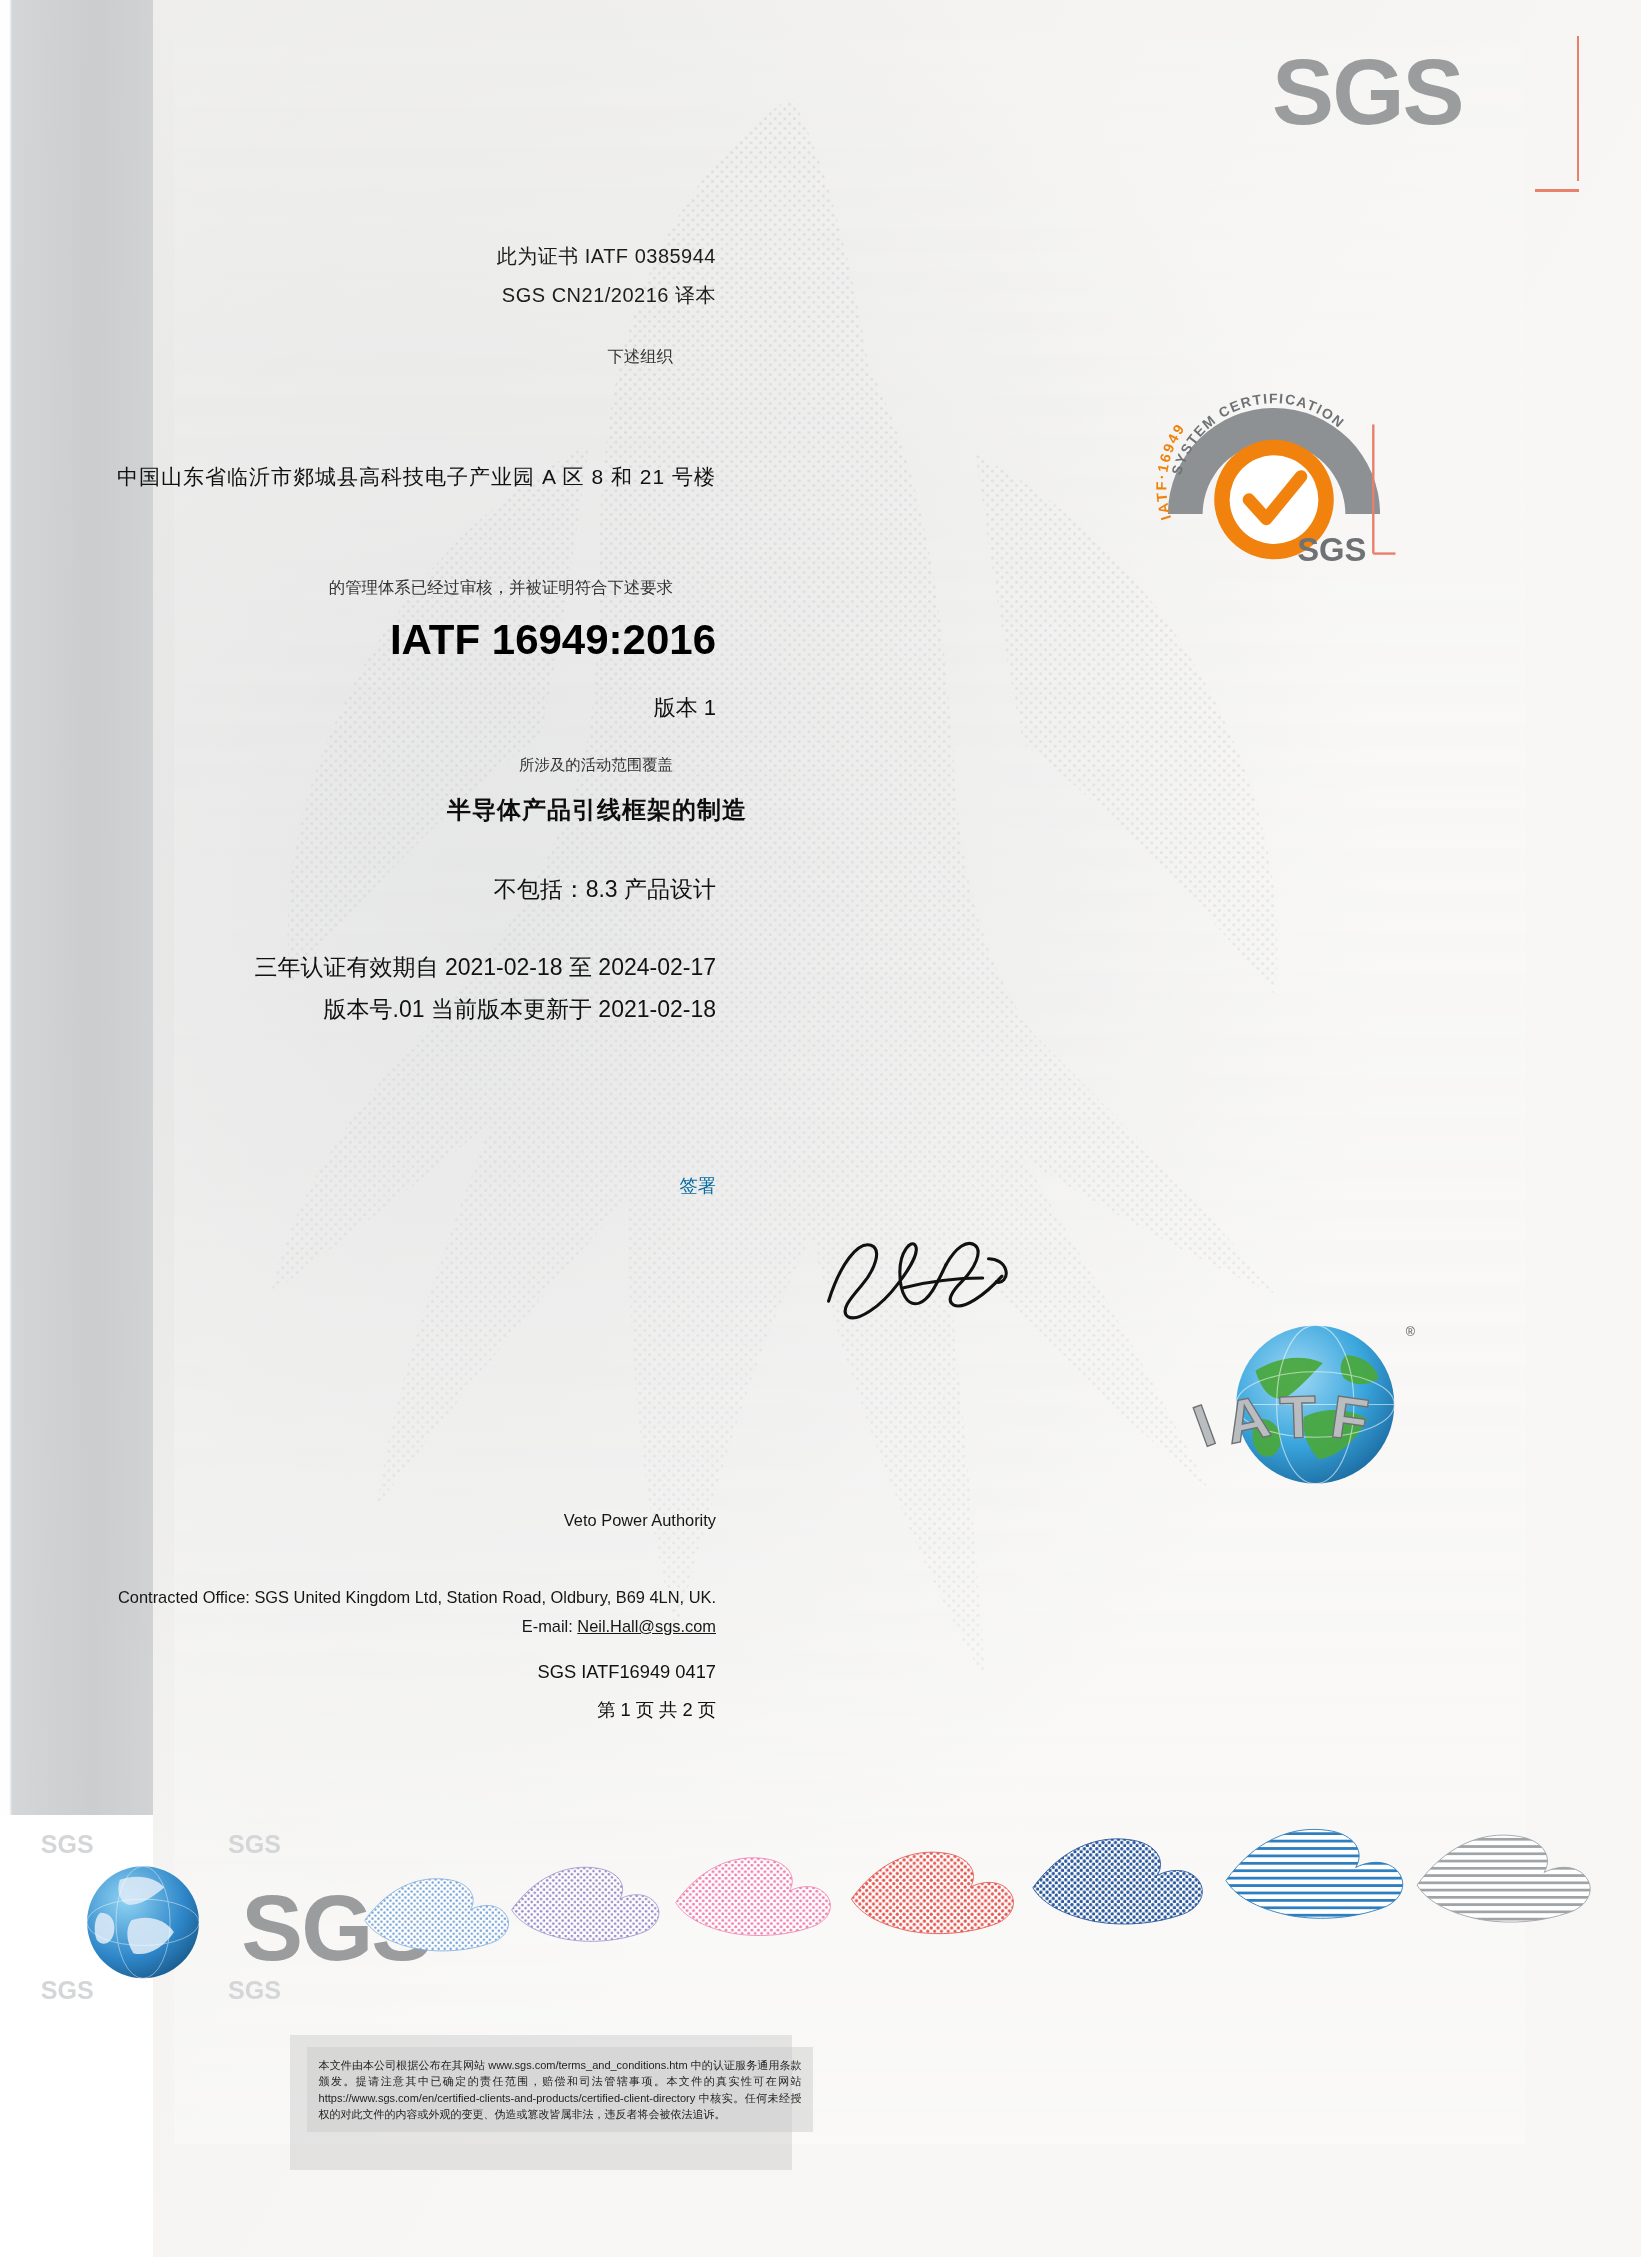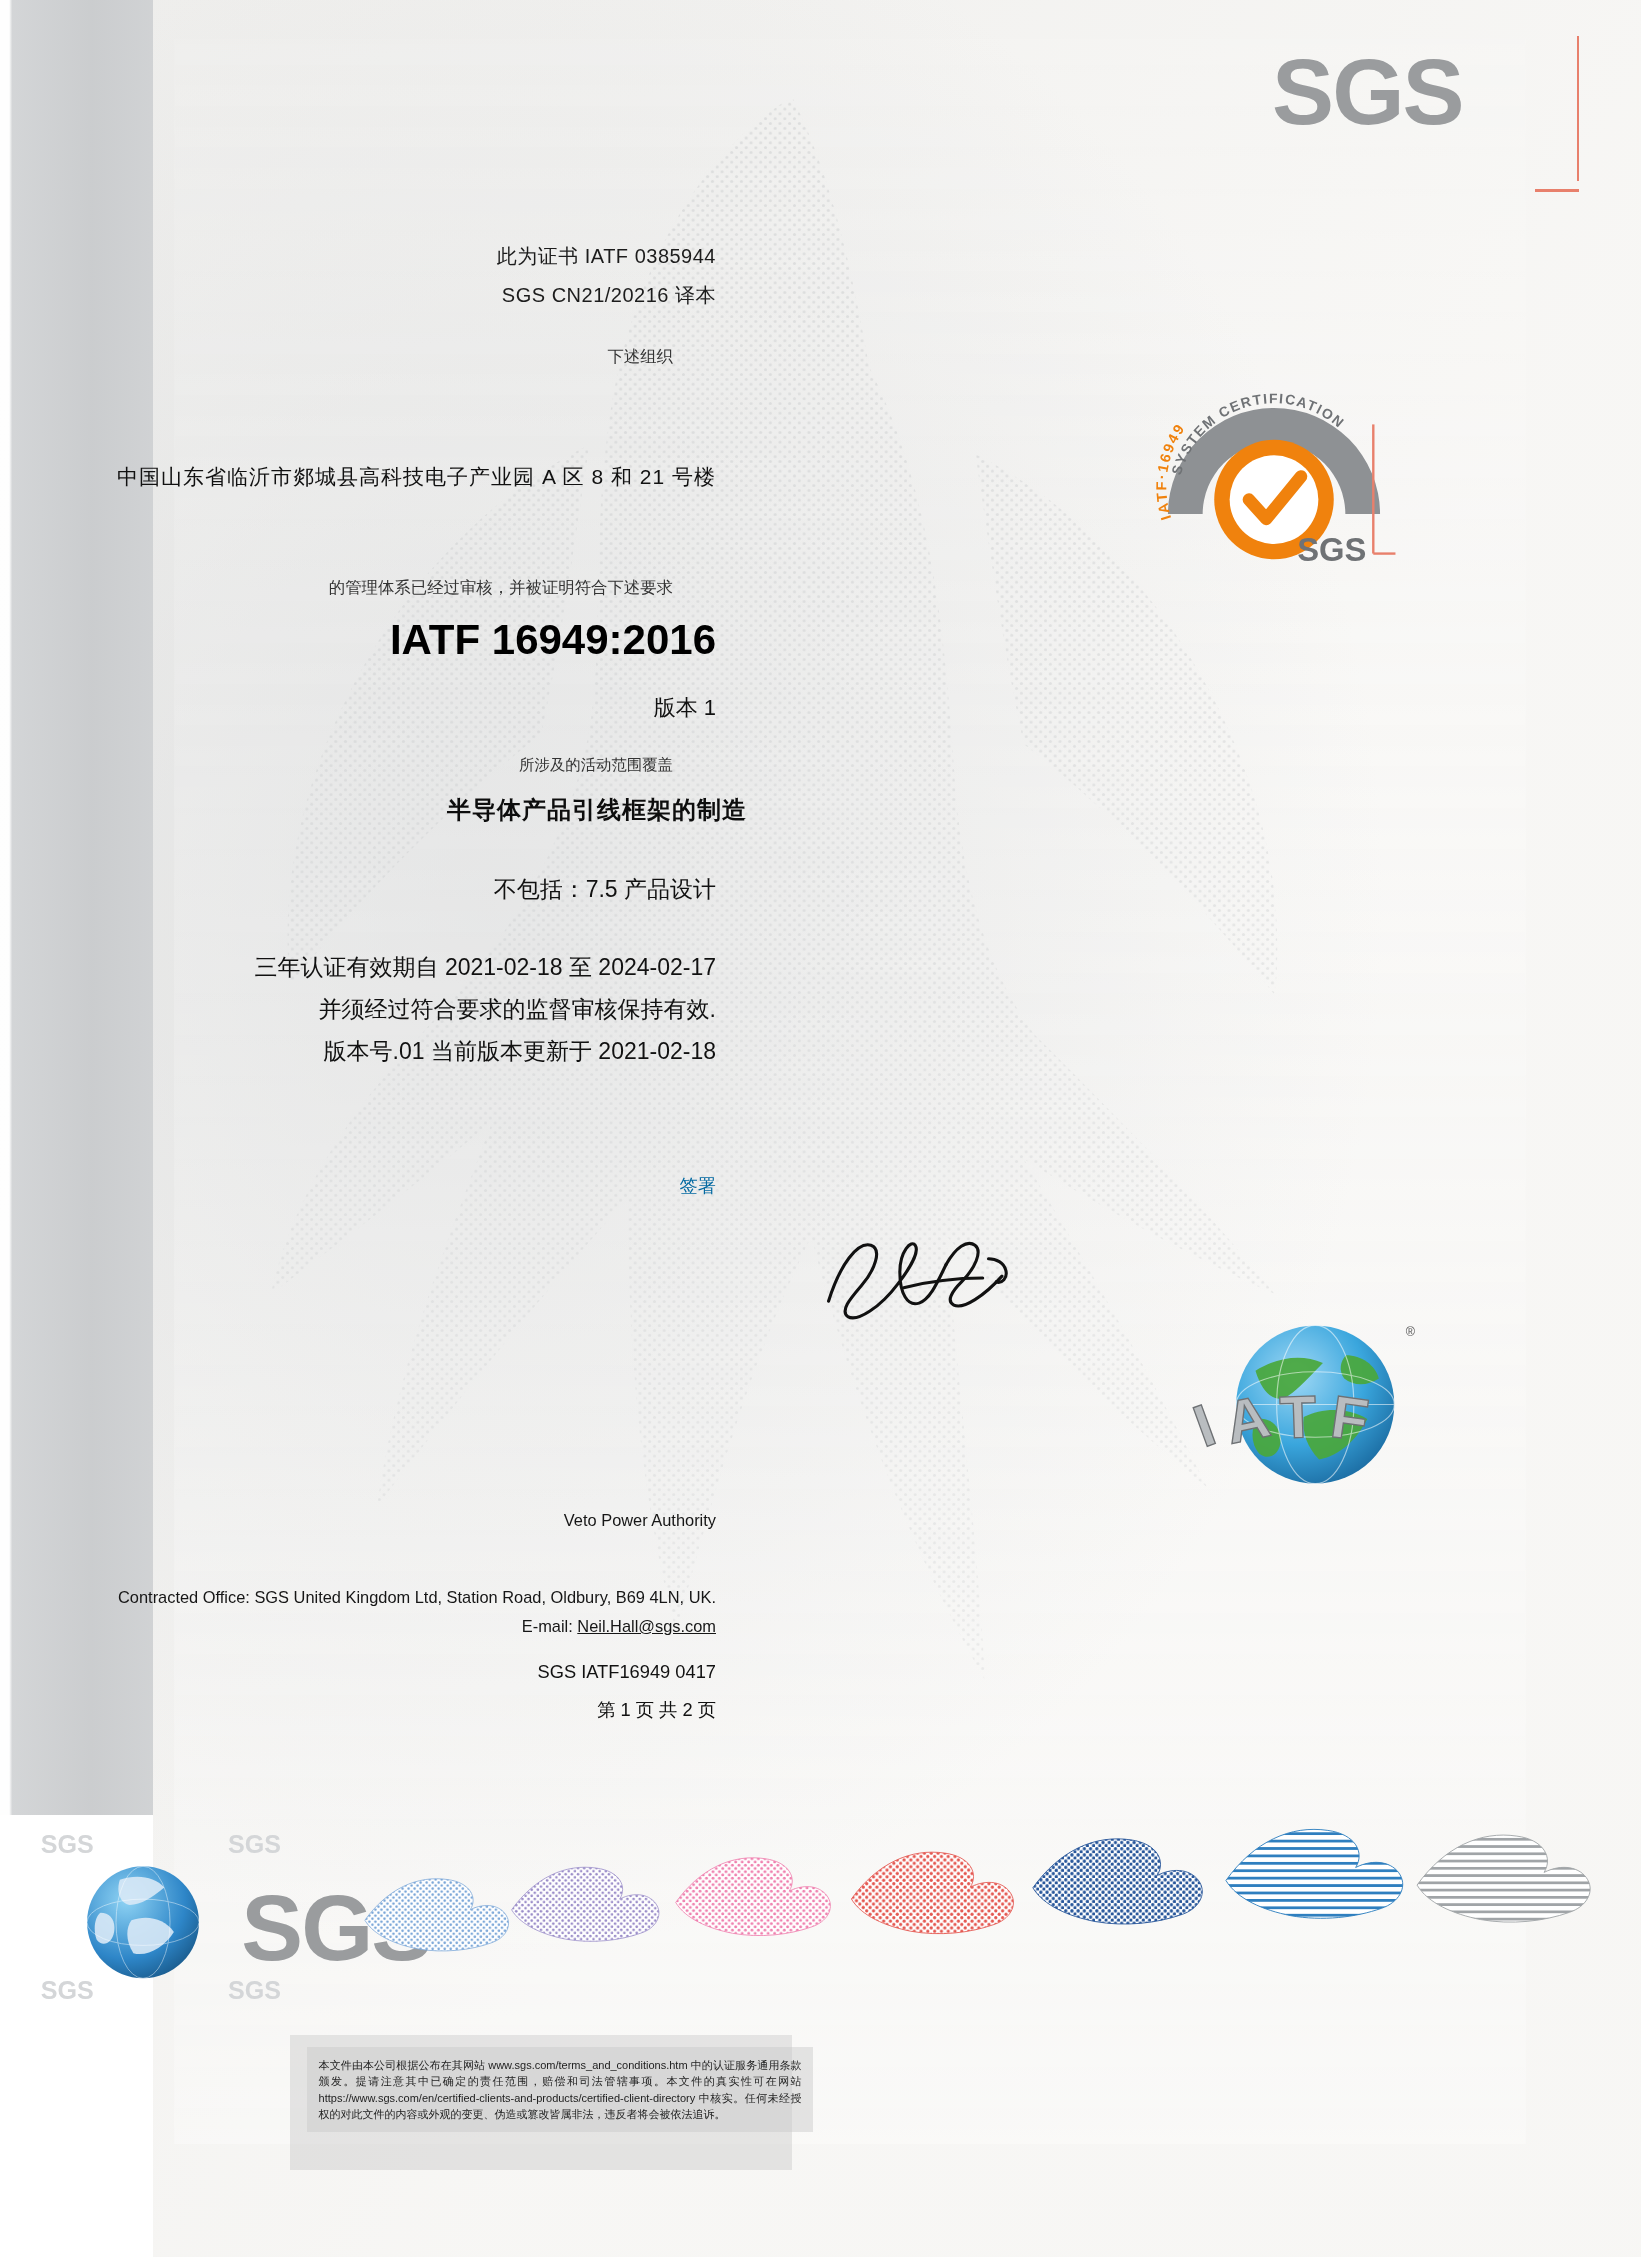--- a/index.html
+++ b/index.html
@@ -321,25 +321,24 @@
 
   <div class="sub-label label-org">下述组织</div>
   <div class="address">中国山东省临沂市郯城县高科技电子产业园 A 区 8 和 21 号楼</div>
 
   <div class="sub-label label-certs">的管理体系已经过审核，并被证明符合下述要求</div>
   <div class="std">IATF 16949:2016</div>
   <div class="version">版本 1</div>
 
   <div class="sub-label label-scope">所涉及的活动范围覆盖</div>
   <div class="scope">半导体产品引线框架的制造</div>
-  <div class="exclusion">不包括：7.5 产品设计</div>
+  <div class="exclusion">不包括：8.3 产品设计</div>
 
   <div class="validity">
     <div>三年认证有效期自 2021-02-18 至 2024-02-17</div>
-    <div>并须经过符合要求的监督审核保持有效.</div>
     <div>版本号.01 当前版本更新于 2021-02-18</div>
   </div>
 
   <div class="sign-label">签署</div>
 
   <div class="signature">
     <svg viewBox="0 0 230 110" xmlns="http://www.w3.org/2000/svg">
       <g fill="none" stroke="#111" stroke-width="3.2" stroke-linecap="round">
         <path d="M18 78 C30 40 48 16 62 20 C74 24 66 46 52 62 C40 76 30 88 38 94 C48 100 72 84 90 60
                  C104 42 112 26 108 20 C104 14 92 26 92 48 C92 70 100 84 112 80 C124 76 132 56 140 40"></path>

